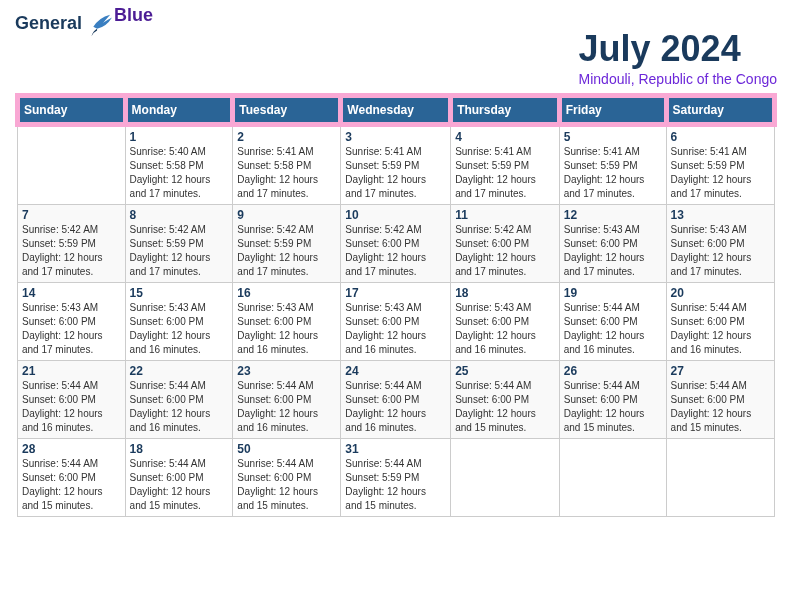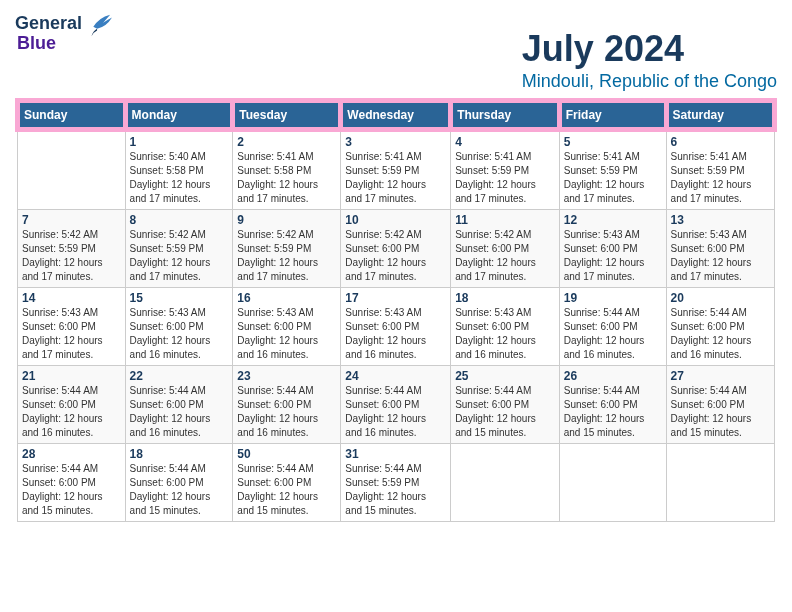--- a/index.html
+++ b/index.html
@@ -42,22 +42,22 @@
       text-align: left;
       margin-top: 19px;
     }
     .month-title {
       font-size: 36px;
       font-weight: bold;
       color: #1a3a5c;
       line-height: 1.1;
     }
     .location-title {
-      font-size: 18px;
-      color: #0369a1;
+      font-size: 14px;
+      color: #6d28d9;
       margin-top: 2px;
     }
     .calendar {
       width: 100%;
       border-collapse: collapse;
       font-size: 11px;
     }
     .calendar th {
       background: #2a6496;
       color: #fff;
@@ -93,21 +93,21 @@
     .empty-cell {
       background: #fff !important;
     }
   </style>
 </head>
 <body>
 
 <div class="page">
   <div class="header">
     <div class="logo">
-      <div style="display:flex;flex-direction:column;align-items:flex-start;">
+      <div style="display:flex;flex-direction:row;align-items:flex-start;">
         <div style="display:flex;align-items:center;">
           <span class="logo-text">General</span>
           <svg class="logo-bird" viewBox="0 0 30 30" xmlns="http://www.w3.org/2000/svg">
             <path d="M10,18 Q16,8 28,5 Q22,12 20,14 Q26,10 30,8 Q24,18 14,20 Z" fill="#3a7fc1"></path>
             <path d="M14,20 Q10,22 8,28 Q10,24 14,22 Z" fill="#1a3a5c"></path>
           </svg>
         </div>
         <span class="logo-text" style="color:#4c1d95;margin-top:-4px;margin-left:2px;">Blue</span>
       </div>
     </div>

